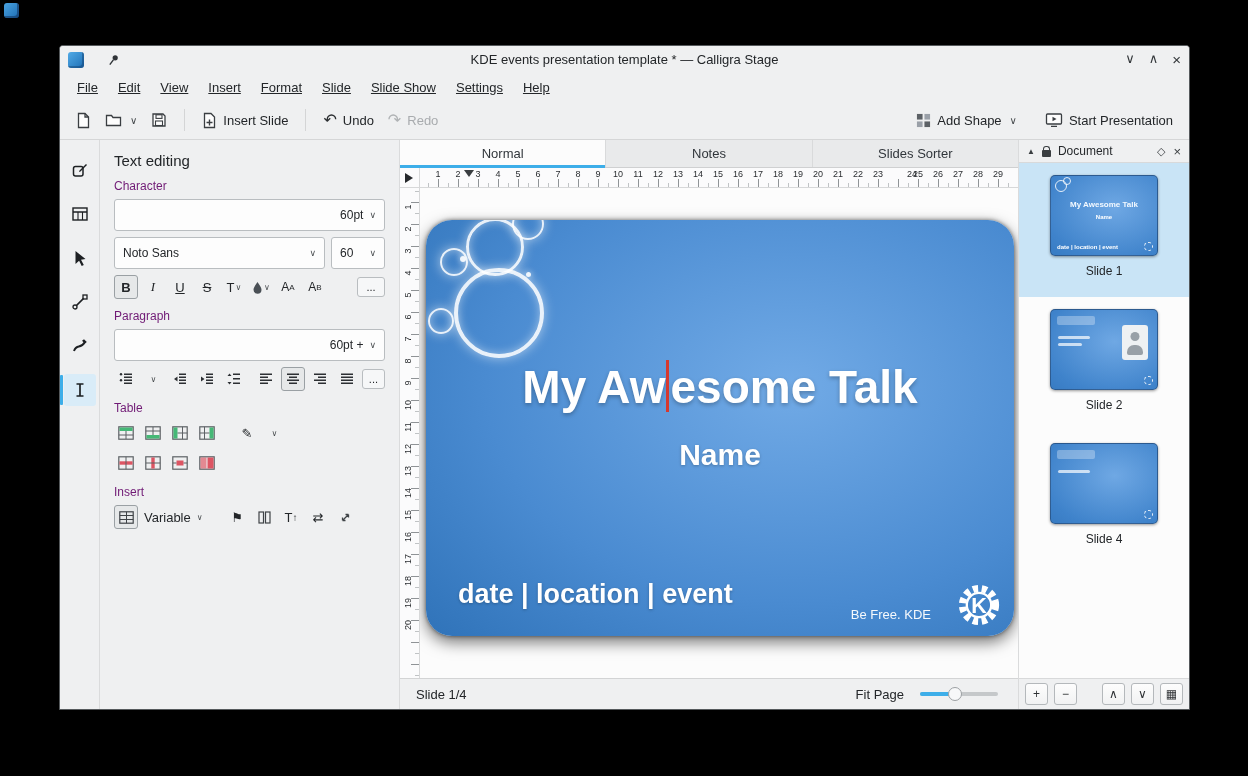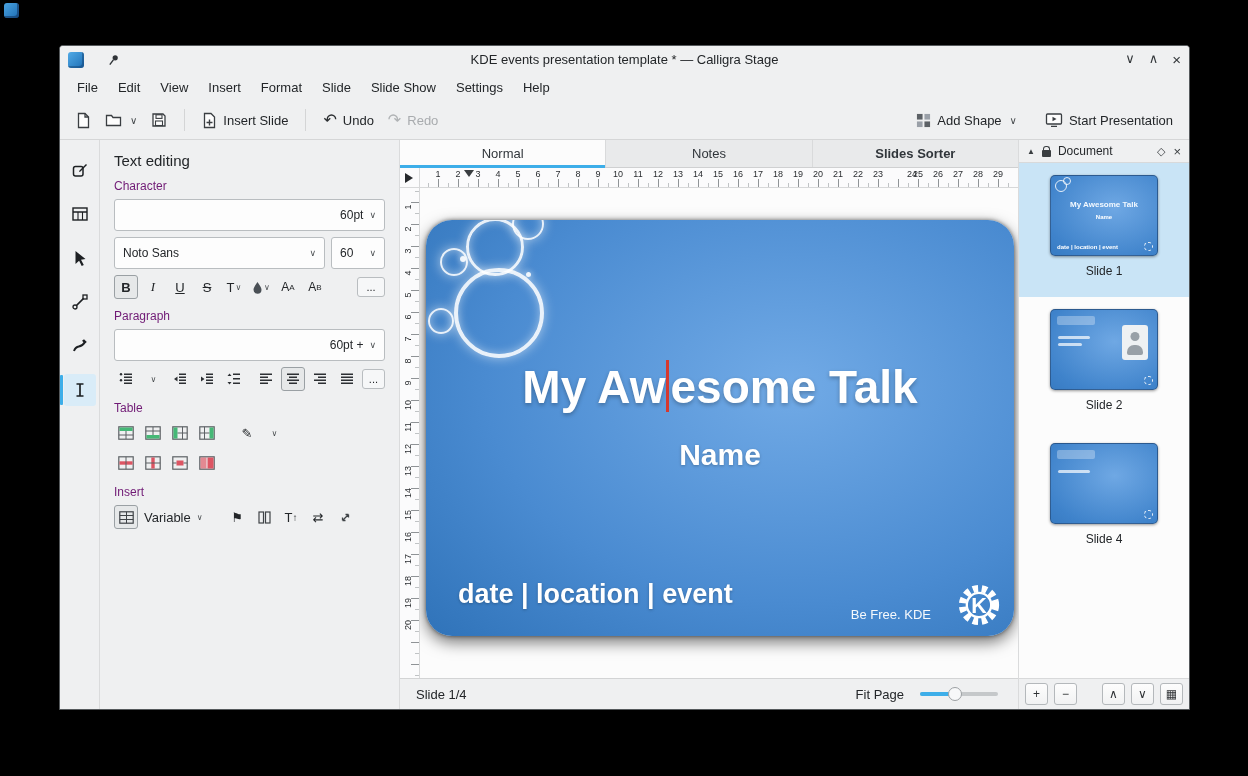--- a/index.html
+++ b/index.html
@@ -11,21 +11,21 @@
 
   
   .titlebar{height:27px;flex:0 0 27px;display:flex;align-items:center;gap:24px;padding:0 8px;position:relative;background:#eff0f1;}
   .app-icon{width:16px;height:16px;border-radius:3px;background:linear-gradient(135deg,#51aae6,#1e6fb6);box-shadow:inset -2px -2px 0 rgba(10,40,80,.35);}
   .pin{display:flex;align-items:center;}
   .win-title{position:absolute;left:100px;right:100px;text-align:center;font-size:13px;color:#232629;white-space:nowrap;overflow:hidden;}
   .win-controls{margin-left:auto;display:flex;gap:14px;font-size:13px;color:#33373a;z-index:2;}
   .win-controls span{cursor:default;line-height:1;}
 
   
-  .menubar{height:28px;flex:0 0 28px;display:flex;align-items:center;padding:0 8px;gap:2px;font-size:13px;color:#232629;}
+  .menubar{height:28px;flex:0 0 28px;display:flex;align-items:center;padding:0 8px;gap:2px;font-size:13px;color:#232629;text-decoration:underline;}
   .menu-item{padding:4px 9px;border-radius:3px;}
 
   
   .toolbar{height:38px;flex:0 0 38px;display:flex;align-items:center;padding:0 10px;gap:2px;border-bottom:1px solid #d5d6d7;font-size:13px;color:#232629;}
   .tb-btn{display:flex;align-items:center;gap:6px;padding:5px 6px;border-radius:3px;white-space:nowrap;}
   .tb-btn.disabled{color:#a8abae;}
   .tb-sep{width:1px;height:22px;background:#d4d5d6;margin:0 9px;}
   .tb-chev{font-size:10px;color:#44484b;margin-left:2px;}
   .tb-right{margin-left:auto;display:flex;align-items:center;gap:16px;}
   .glyph-undo{font-size:16px;line-height:1;color:#2c2f32;}
@@ -613,21 +613,21 @@
       </div>
 
       <div class="center">
         <div class="view-tabs">
           <div class="vtab active">
               <span>Normal</span>
             </div>
           <div class="vtab">
               <span>Notes</span>
             </div>
-          <div class="vtab" style="border-right:none;font-weight:bold;">
+          <div class="vtab" style="border-right:none;">
               <span>Slides Sorter</span>
             </div>
         </div>
 
         <div class="ruler-h-row">
           <div class="ruler-corner">
               <div class="corner-marker"></div>
             </div>
           <div class="ruler-h" id="ruler-h">
             <div class="h-marker"></div>

